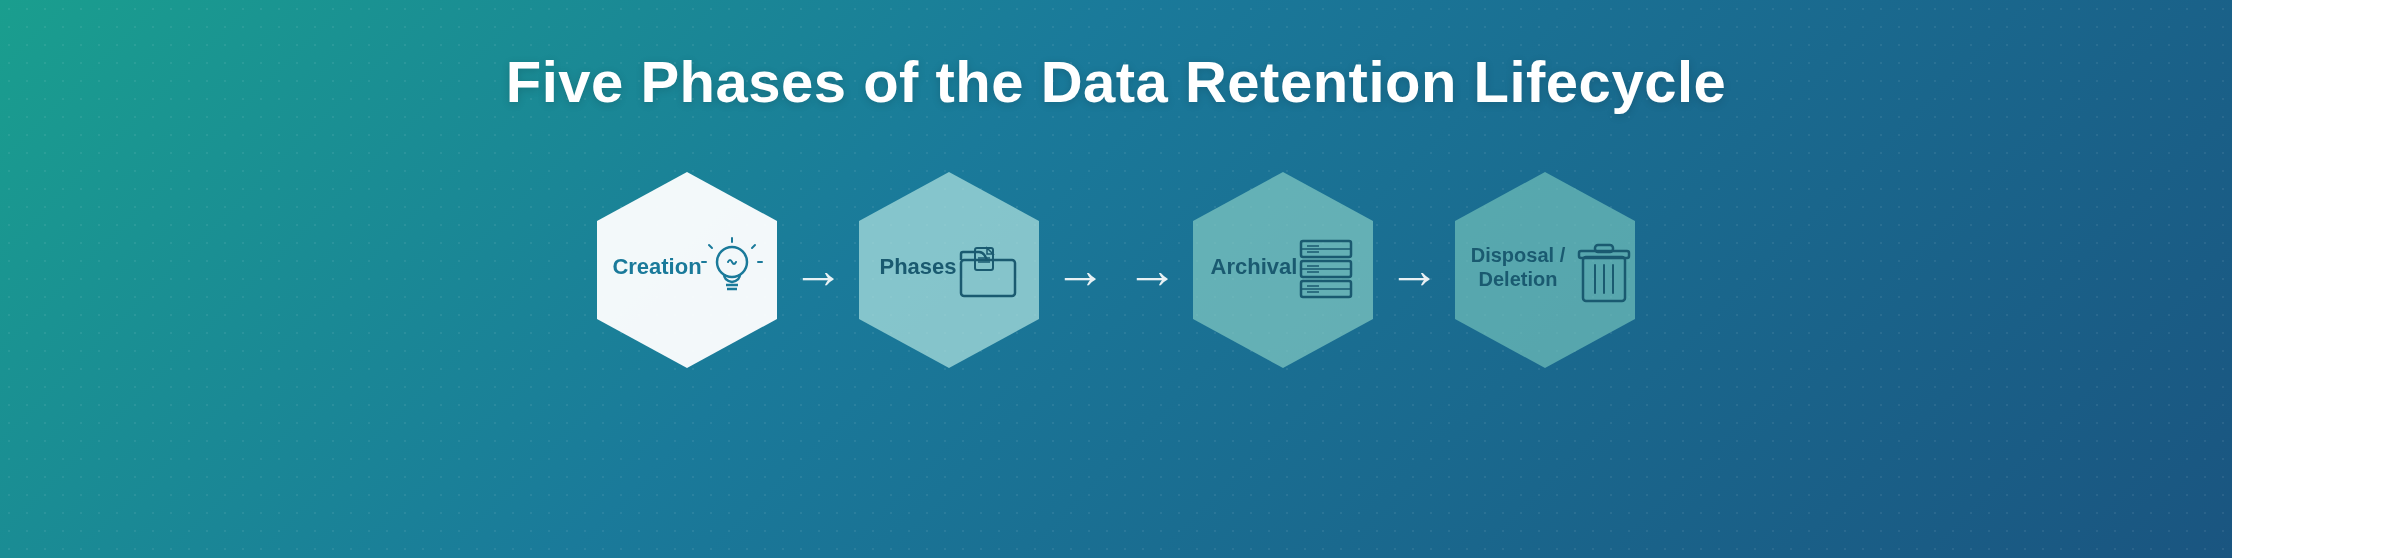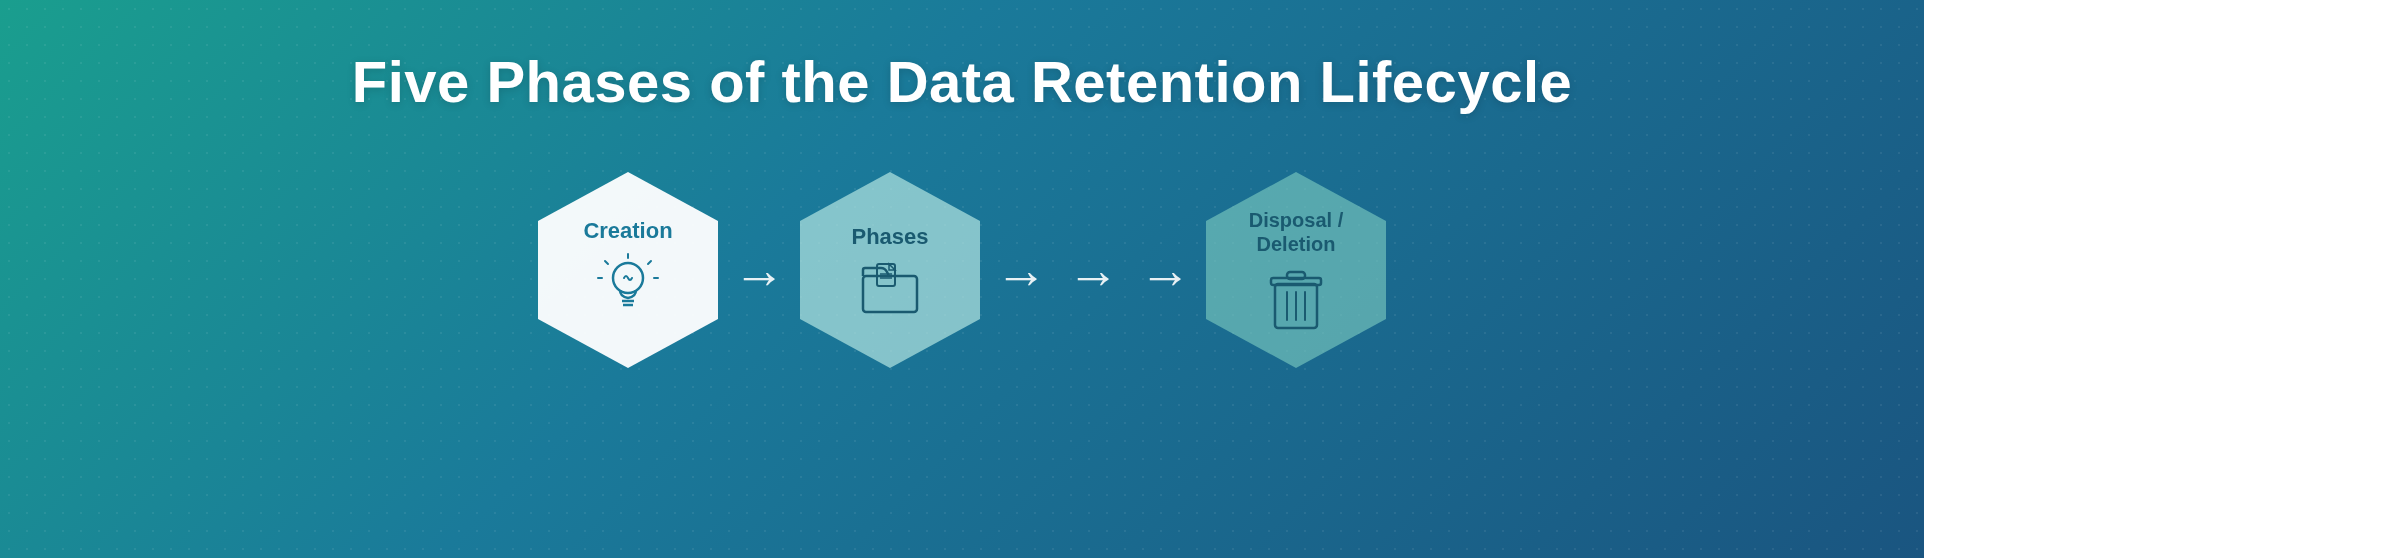--- a/index.html
+++ b/index.html
@@ -5,21 +5,21 @@
     * { margin: 0; padding: 0; box-sizing: border-box; }
 
     body {
       width: 2400px;
       height: 558px;
       overflow: hidden;
       font-family: 'Arial', sans-serif;
     }
 
     .background {
-      width: 1924px;
+      width: 2232px;
       height: 558px;
       background: linear-gradient(135deg, #1a9e8e 0%, #1a7a9a 40%, #1a5580 100%);
       position: relative;
       display: flex;
       flex-direction: column;
       align-items: center;
       justify-content: flex-start;
     }
 
     
@@ -67,21 +67,21 @@
       display: flex;
       align-items: center;
       justify-content: center;
     }
 
     .hexagon {
       position: relative;
       width: 180px;
       height: 196px;
       display: flex;
-      flex-direction: column;
+      flex-direction: row;
       align-items: center;
       justify-content: center;
       clip-path: polygon(50% 0%, 100% 25%, 100% 75%, 50% 100%, 0% 75%, 0% 25%);
     }
 
     .hexagon-creation {
       background: rgba(255, 255, 255, 0.95);
     }
 
     .hexagon-storage {
@@ -189,20 +189,47 @@
           </div>
         </div>
       </div>
     </div>
 
     <div class="arrow">→</div>
 
 
     <div class="arrow">→</div>
 
+    <div class="phase-item">
+      <div class="hexagon-wrapper">
+        <div class="hexagon hexagon-archival">
+          <span class="phase-label phase-label-other">Archival</span>
+          <div class="phase-icon">
+            <svg width="58" height="70" viewBox="0 0 58 70" fill="none" xmlns="http://www.w3.org/2000/svg">
+
+              <rect x="4" y="4" width="50" height="16" rx="2" stroke="#1a5a70" stroke-width="2.5" fill="none"></rect>
+              <line x1="4" y1="12" x2="54" y2="12" stroke="#1a5a70" stroke-width="1.5"></line>
+
+              <rect x="4" y="24" width="50" height="16" rx="2" stroke="#1a5a70" stroke-width="2.5" fill="none"></rect>
+              <line x1="4" y1="32" x2="54" y2="32" stroke="#1a5a70" stroke-width="1.5"></line>
+
+              <rect x="4" y="44" width="50" height="16" rx="2" stroke="#1a5a70" stroke-width="2.5" fill="none"></rect>
+              <line x1="4" y1="52" x2="54" y2="52" stroke="#1a5a70" stroke-width="1.5"></line>
+
+              <line x1="10" y1="9" x2="22" y2="9" stroke="#1a5a70" stroke-width="1.5"></line>
+              <line x1="10" y1="15" x2="22" y2="15" stroke="#1a5a70" stroke-width="1.5"></line>
+              <line x1="10" y1="29" x2="22" y2="29" stroke="#1a5a70" stroke-width="1.5"></line>
+              <line x1="10" y1="35" x2="22" y2="35" stroke="#1a5a70" stroke-width="1.5"></line>
+              <line x1="10" y1="49" x2="22" y2="49" stroke="#1a5a70" stroke-width="1.5"></line>
+              <line x1="10" y1="55" x2="22" y2="55" stroke="#1a5a70" stroke-width="1.5"></line>
+            </svg>
+          </div>
+        </div>
+      </div>
+    </div>
 
     <div class="arrow">→</div>
 
     <div class="phase-item">
       <div class="hexagon-wrapper">
         <div class="hexagon hexagon-disposal">
           <span class="phase-label phase-label-other" style="font-size:20px;text-align:center;padding:0 12px;">Disposal /<br>Deletion</span>
           <div class="phase-icon">
             <svg width="54" height="66" viewBox="0 0 54 66" fill="none" xmlns="http://www.w3.org/2000/svg">
 

